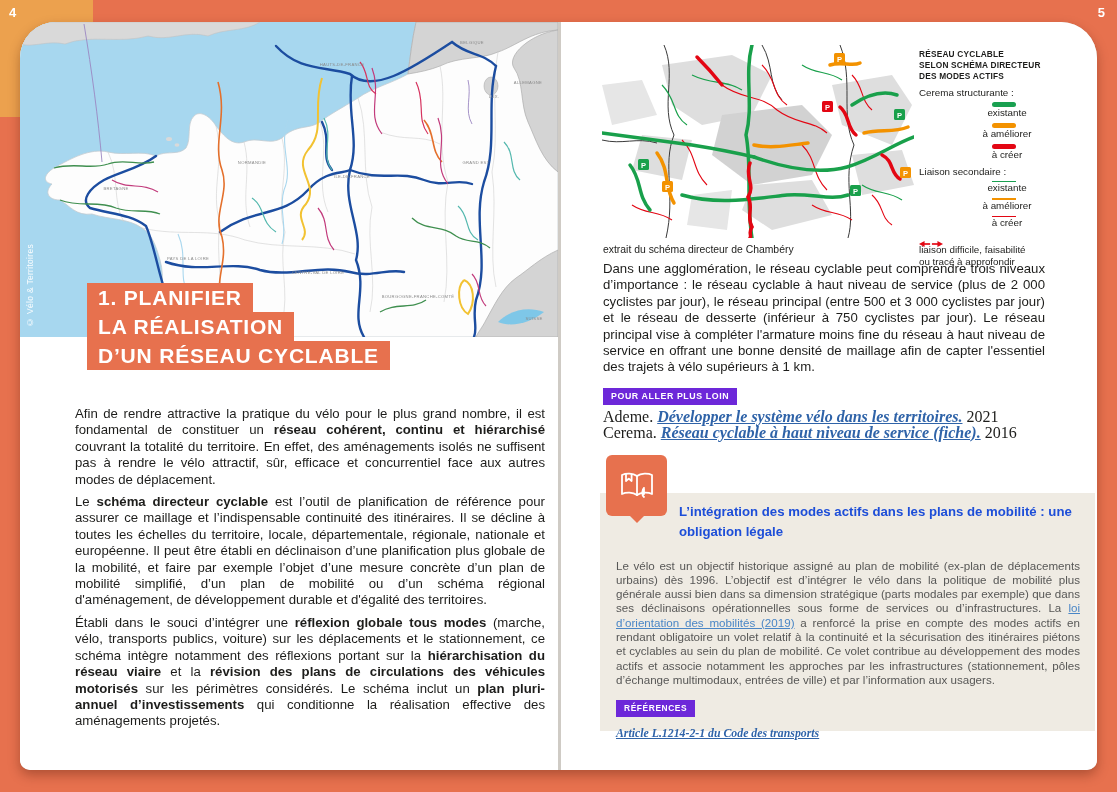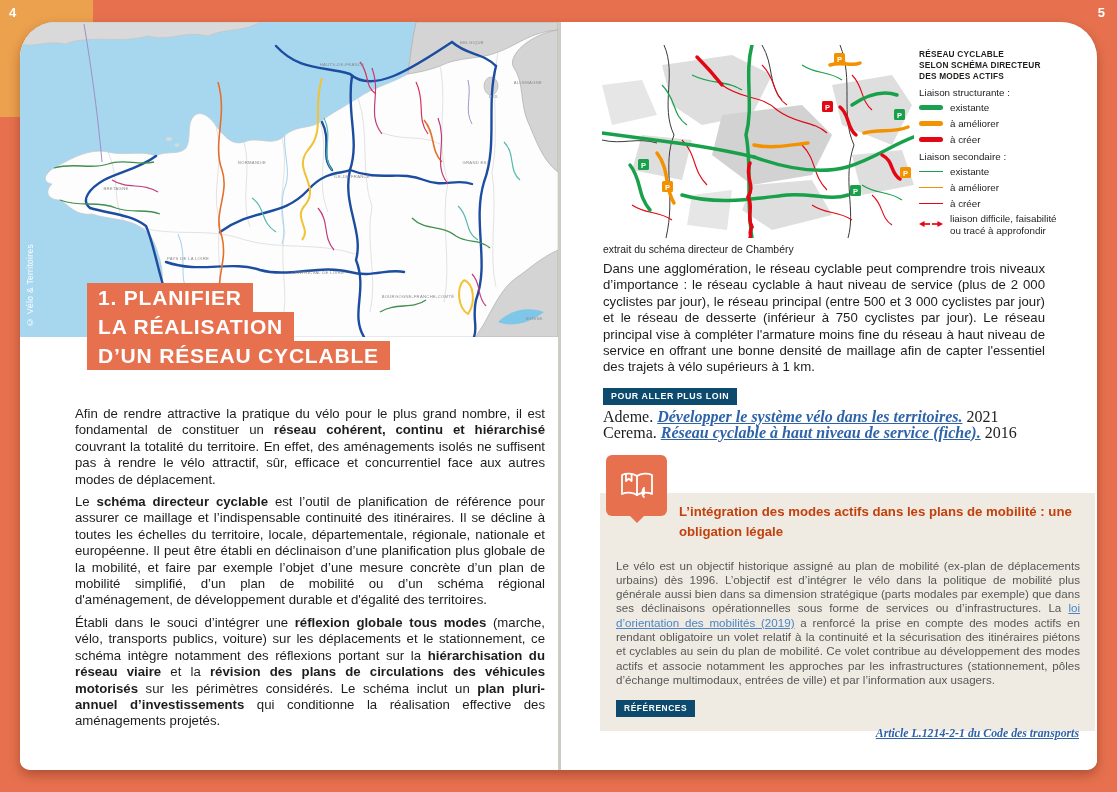--- a/index.html
+++ b/index.html
@@ -46,36 +46,36 @@
   .body-left p{ margin-bottom:6px; }
   .b{ font-weight:bold; }
 
   
   .map-ch{ position:absolute; left:41px; top:23px; width:312px; height:193px; overflow:hidden; }
   .map-ch svg{ display:block; width:100%; height:100%; }
 
   .legend{ position:absolute; left:358px; top:27px; width:176px; }
   .legend-title{ font-weight:bold; font-size:8.3px; line-height:1.32; letter-spacing:.2px; }
   .legend-group-label{ font-size:9.8px; margin:5px 0 3px; }
-  .legend-row{ display:flex; align-items:center; margin:4px 0; }
+  .legend-row{ display:flex; align-items:center; margin:4px 0;flex-direction:column; }
   .legend-row.top{ align-items:flex-start; }
   .legend-label{ font-size:9.8px; line-height:1.22; }
   .sw{ width:24px; margin-right:7px; flex:none; }
   .sw-thick{ height:5px; border-radius:2.5px; }
   .sw-thin{ height:1.6px; }
   .sw-green{ background:#19A050; } .sw-orange{ background:#F39200; } .sw-red{ background:#E30613; }
   .sw-arrow{ height:10px; margin-top:1px; }
 
   .map-caption{ position:absolute; left:42px; top:222px; font-size:10.4px; }
   .body-right{
     position:absolute; left:42px; top:239px; width:442px;
     font-size:13.2px; line-height:16.4px; text-align:justify;
   }
   .badge{
-    display:inline-block; background:#0c4a6e; color:#fff; font-weight:bold;
+    display:inline-block; background:#6d28d9; color:#fff; font-weight:bold;
     font-size:8.8px; letter-spacing:.6px; padding:3px 8px 4px; text-transform:uppercase;text-align:center;
   }
   .further-badge{ position:absolute; left:42px; top:366px; }
   .refs{
     position:absolute; left:42px; top:387px;
     font-family:"Liberation Serif", serif; font-size:16px; line-height:15.5px;
   }
   .slink{ color:#2F63A8; font-style:italic; font-weight:bold; text-decoration:underline; cursor:pointer; }
   .alink{ color:#4A86C6; text-decoration:underline; cursor:pointer; }
 
@@ -86,29 +86,29 @@
   }
   .info-icon:after{
     content:""; position:absolute; left:50%; bottom:-11px; margin-left:-8px;
     border:8px solid transparent; border-top:8px solid #E7714E; border-bottom-width:4px;
   }
   .info-box{
     position:absolute; left:39px; top:471px; width:495px; height:238px;
     background:#EFEBE3; z-index:1;
   }
   .info-title{
-    margin:9px 21px 0 79px; font-weight:bold; font-size:13.2px; line-height:1.5; color:#c2410c;
+    margin:9px 21px 0 79px; font-weight:bold; font-size:13.2px; line-height:1.5; color:#1d4ed8;
   }
   .info-body{
     margin:17px 15px 0 16px; font-size:11.6px; line-height:14.3px;
     color:#575756; text-align:justify;
   }
   .refs-badge{ margin:13px 0 0 16px; font-size:8.4px; }
   .article-link{
-    display:block; margin:9px 16px 0; font-family:"Liberation Serif", serif; font-size:11.8px;text-align:right;
+    display:block; margin:9px 16px 0; font-family:"Liberation Serif", serif; font-size:11.8px;
   }
 </style>
 </head>
 <body>
 
 <div class="canvas">
   <div class="amber-square"></div>
   <div class="pageno pageno-left">4</div>
   <div class="pageno pageno-right">5</div>
 
@@ -319,21 +319,21 @@
           </g>
         </svg>
       </div>
 
       <div class="legend">
         <div class="legend-title">
           <div>RÉSEAU CYCLABLE</div>
           <div>SELON SCHÉMA DIRECTEUR</div>
           <div>DES MODES ACTIFS</div>
         </div>
-        <div class="legend-group-label">Liaison structurante :</div>
+        <div class="legend-group-label">Cerema structurante :</div>
         <div class="legend-row">
           <span class="sw sw-thick sw-green"></span>
           <span class="legend-label">existante</span>
         </div>
         <div class="legend-row">
           <span class="sw sw-thick sw-orange"></span>
           <span class="legend-label">à améliorer</span>
         </div>
         <div class="legend-row">
           <span class="sw sw-thick sw-red"></span>

